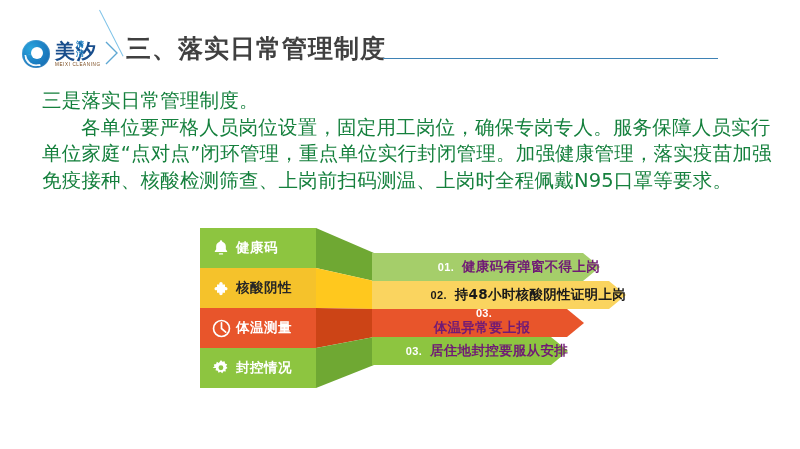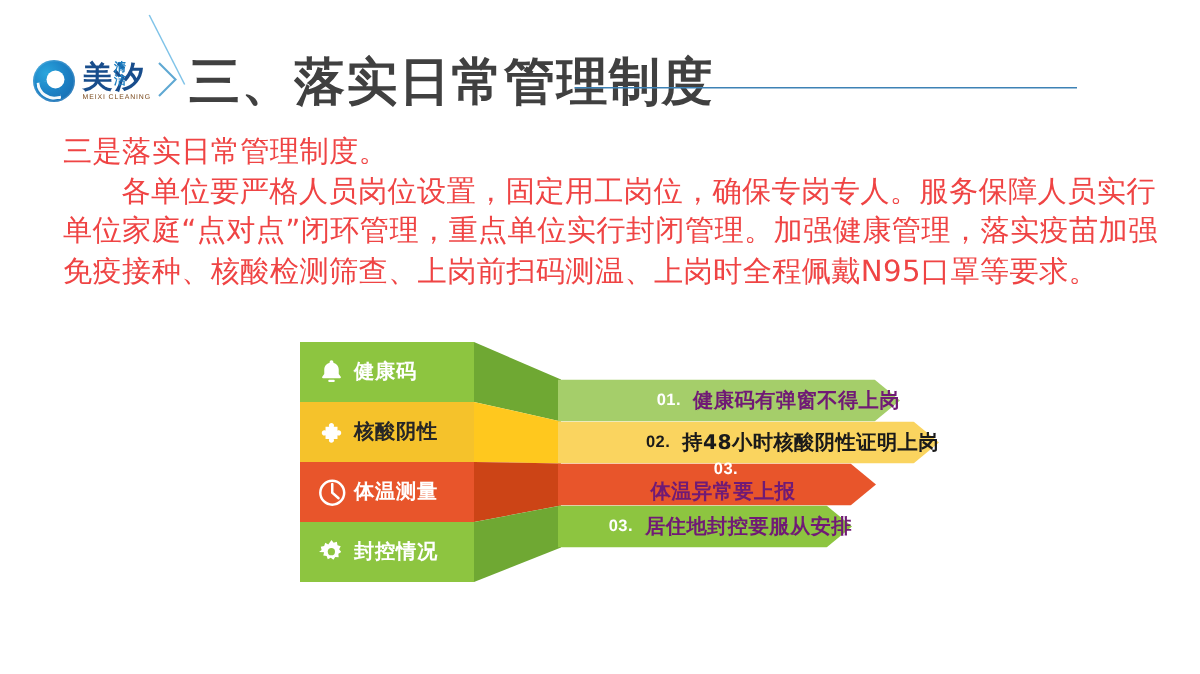--- a/index.html
+++ b/index.html
@@ -99,21 +99,21 @@
     font-size: 4.6px;
     letter-spacing: .6px;
     color: #7a4a1d;
     white-space: nowrap;
   }
 
   #header-title {
     position: absolute;
     left: 126px;
     top: 32px;
-    font-size: 34px;
+    font-size: 25px;
     font-weight: bold;
     color: #404040;
     letter-spacing: 1px;
     white-space: nowrap;
     font-family: "DejaVu Sans", "Liberation Sans", sans-serif;
   }
   #header-rule {
     position: absolute;
     left: 383px;
     top: 58px;
@@ -123,21 +123,21 @@
   }
 
   
   #body-text {
     position: absolute;
     left: 42px;
     top: 88px;
     width: 730px;
     font-size: 19.5px;
     line-height: 26.5px;
-    color: #ef4444;
+    color: #15803d;
     font-family: "DejaVu Sans", "Liberation Sans", sans-serif;
     letter-spacing: .2px;
   }
   #body-text .p-lead { display:block; }
   #body-text .p-main { display:block; text-indent: 2em; }
 
   
   #diagram {
     position: absolute;
     left: 186px;

